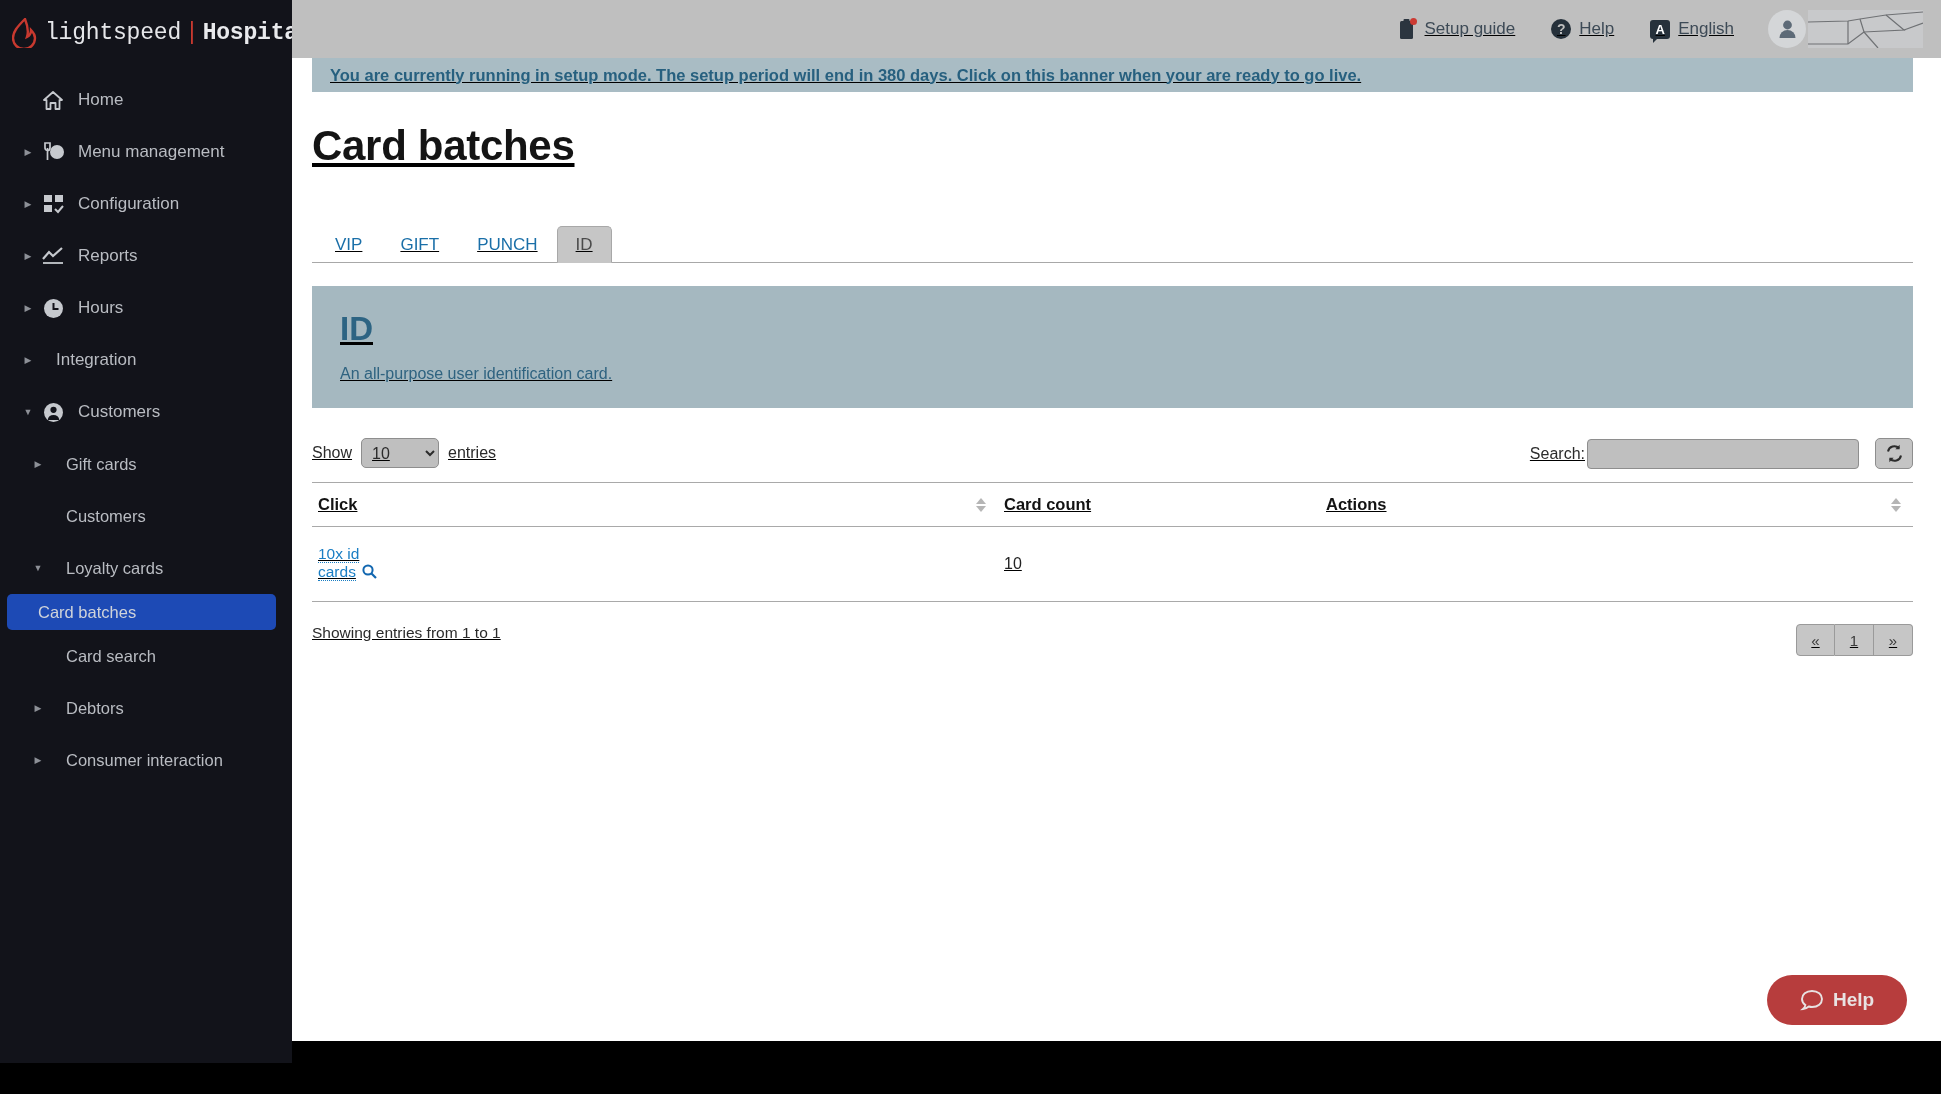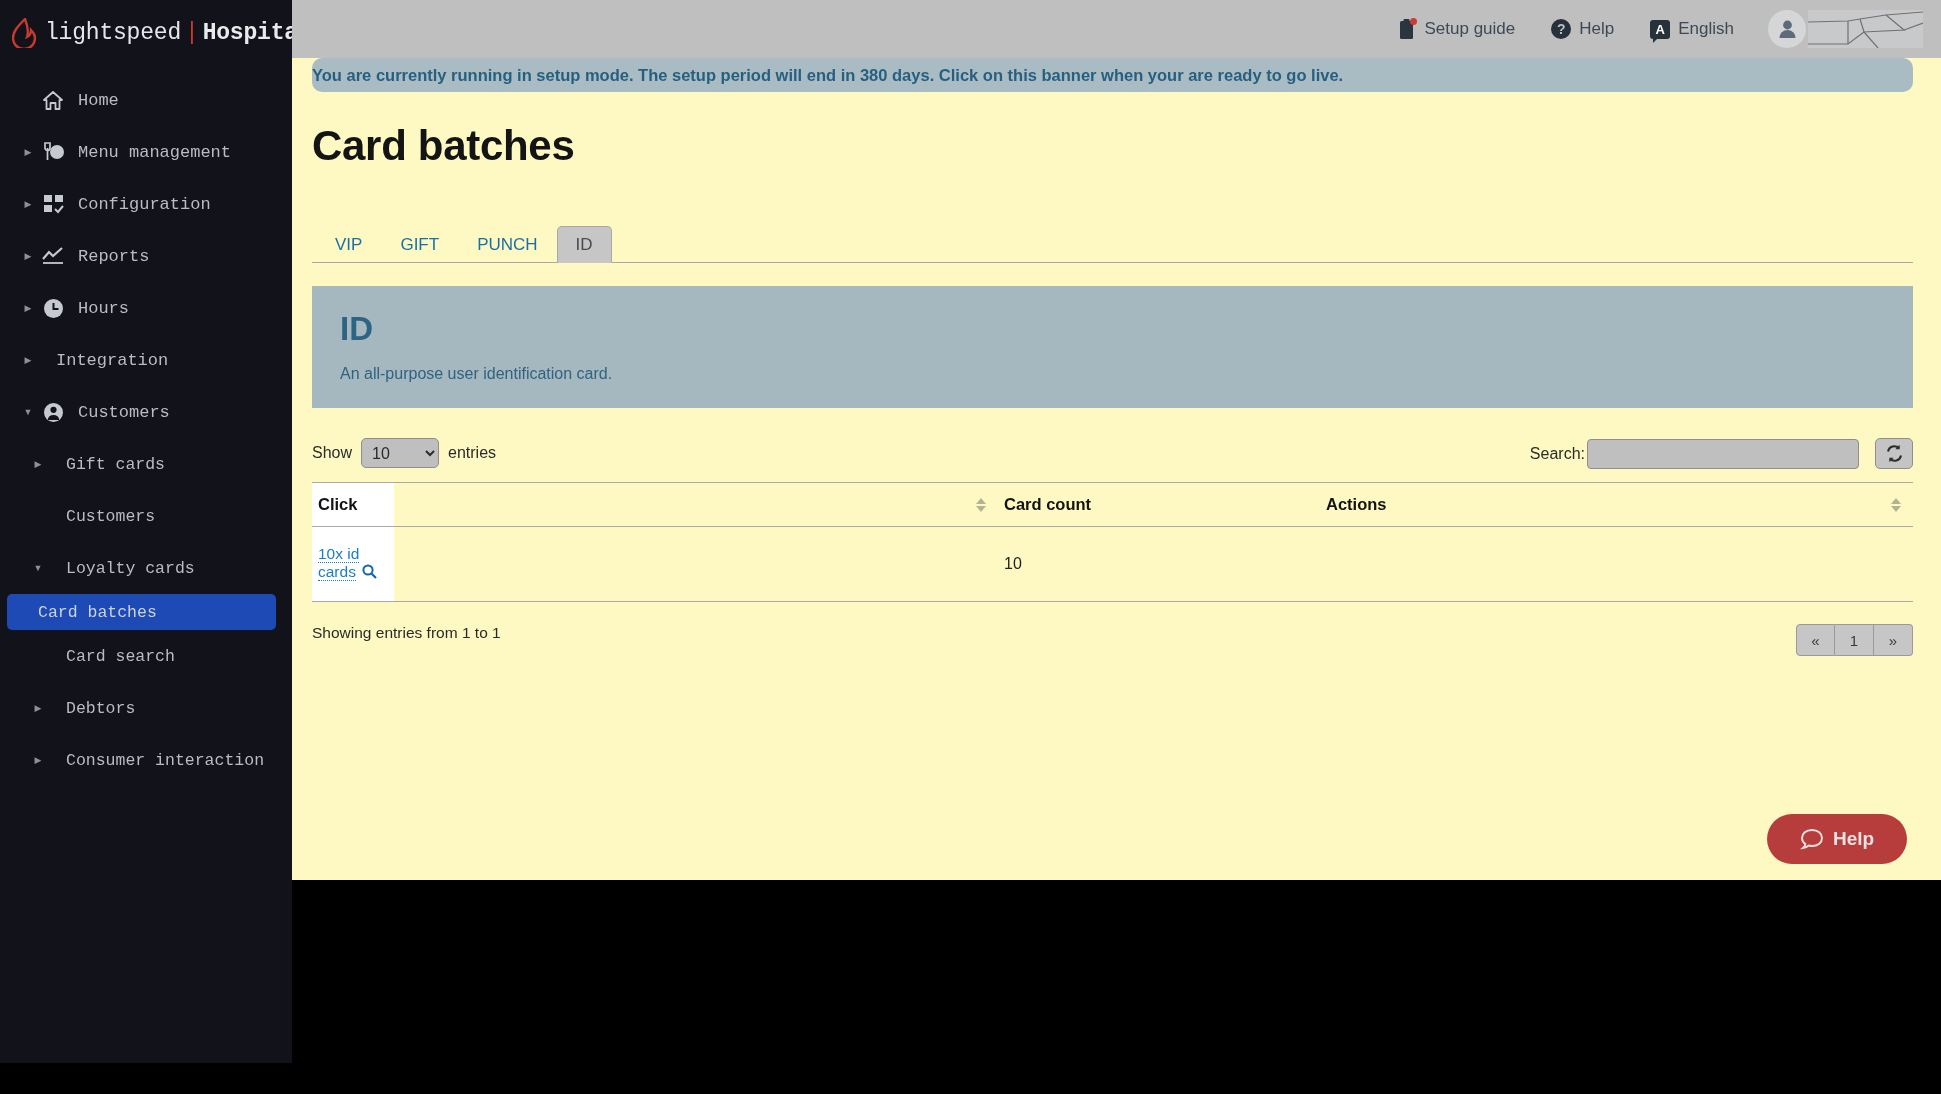--- a/index.html
+++ b/index.html
@@ -54,43 +54,44 @@
     width: 16px; flex: 0 0 16px;
     display: flex; align-items: center; justify-content: center;
     color: #8d9097;
     font-size: 9px;
   }
   .nav-item .nav-icon {
     width: 34px; flex: 0 0 34px;
     display: flex; align-items: center; justify-content: center;
     color: #c6c9ce;
   }
-  .nav-item .nav-label { padding-left: 8px; white-space: nowrap; font-family: Liberation Mono, monospace; }
+  .nav-item .nav-label { padding-left: 8px; white-space: nowrap; }
   .nav-item.lvl2 { padding-left: 30px; font-size: 16.5px; }
   .nav-item.lvl2 .nav-icon { width: 12px; flex: 0 0 12px; }
   .nav-item.lvl3 { padding-left: 30px; font-size: 16.5px; }
   .nav-item.lvl3 .caret { visibility: hidden; }
   .nav-item.lvl3 .nav-icon { width: 12px; flex: 0 0 12px; }
   .nav-item.active {
     background: #1d4ab5;
     border-radius: 5px;
     margin: 0 16px 0 7px;
     color: #cfd3da;
     padding-left: 23px;
     height: 36px;
   }
   .nav-item.no-icon .nav-icon { width: 12px; flex: 0 0 12px; }
 
   
   .main {
     position: absolute;
     left: 292px; top: 0;
-    width: 1649px; height: 880px;
-    background: #fef9c3;
+    width: 1649px; height: 1041px;
+    background: #ffffff;
     overflow: hidden;
+    text-decoration: underline;
   }
 
   .topbar {
     height: 58px;
     display: flex; align-items: center; justify-content: flex-end;
     padding-right: 18px;
     gap: 0px;
     background: #bfbfbf;
   }
   .topbar-item {
@@ -134,22 +135,22 @@
     width: 115px; height: 38px;
     margin-left: 2px;
     background: #c8c9cb;
   }
 
   .banner {
     margin: 0 28px 12px 20px;
     height: 34px;
     background: #a9bcc4;
     display: flex; align-items: center;
-    cursor: pointer;
-    border-radius: 10px;
+    padding-left: 18px;
+    cursor: pointer;
   }
   .banner-text {
     color: #27607f;
     font-size: 16.5px;
     font-weight: bold;
   }
 
   .content { padding: 0 28px 0 20px; }
 
   .page-title {

